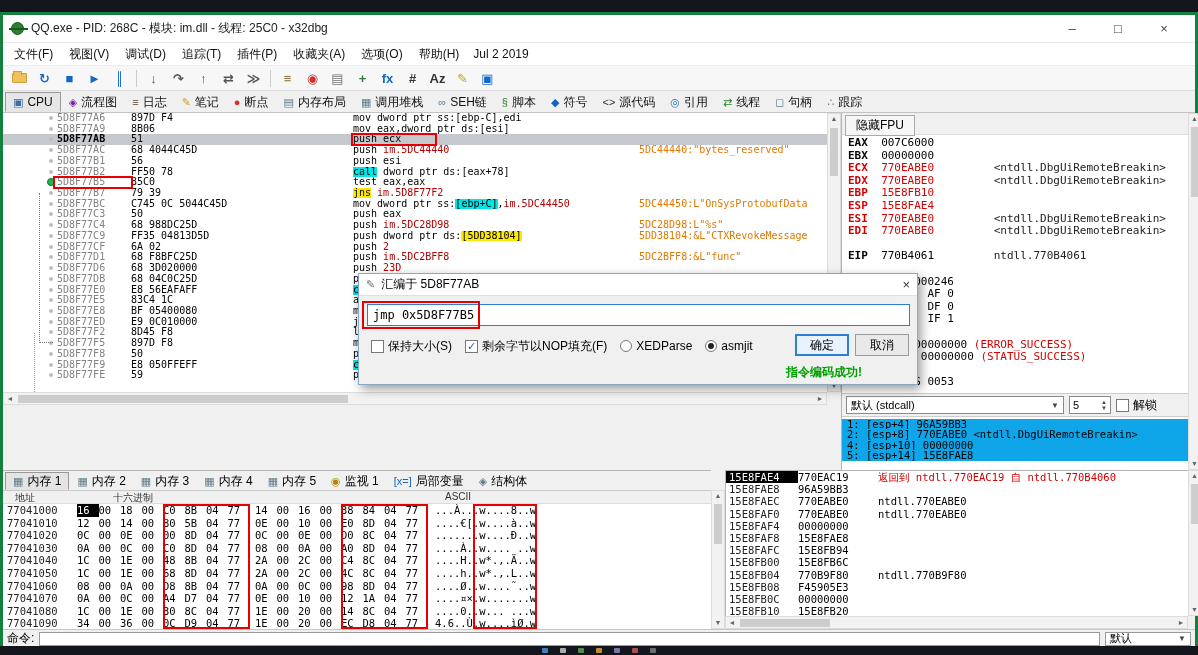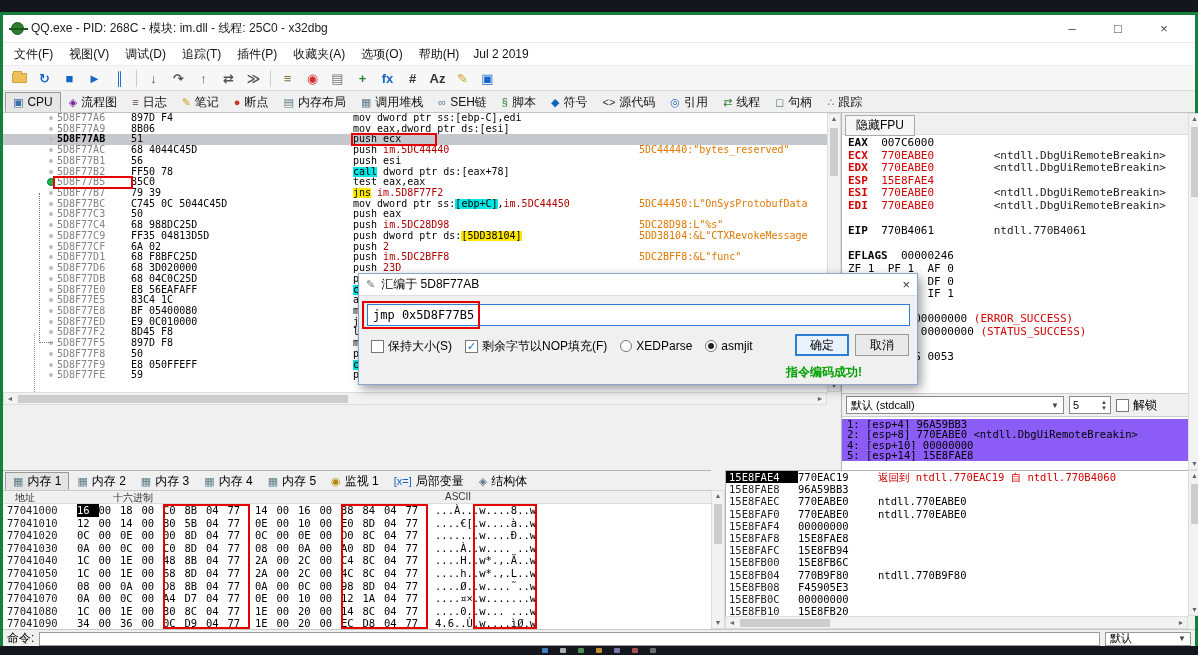--- a/index.html
+++ b/index.html
@@ -60,21 +60,21 @@
 .rs-br{font-weight:bold;color:#d40000}
 .rs-r{color:#d40000}
 .rs-s{color:#222}
 .rs-p{color:#000}
 .ccall-row{position:absolute;left:0;top:280px;width:100%;height:24px;background:#f0f0f0;border-top:1px solid #ccc;border-bottom:1px solid #ccc;display:flex;align-items:center;gap:5px;padding:4px 4px}
 .combo{width:218px;height:18px;background:#fff;border:1px solid #8a8a8a;display:flex;align-items:center;justify-content:space-between;padding:0 4px;font-size:11px}
 .carrot{font-size:8px;color:#444}
 .spin{width:42px;height:18px;background:#fff;border:1px solid #8a8a8a;display:flex;align-items:center;justify-content:space-between;padding:0 3px;font-size:11px}
 .spin-arrows{display:flex;flex-direction:column;font-size:6px;line-height:6px;color:#444}
 .unlock{display:flex;align-items:center;gap:4px;font-size:12px}
-.reg-args{position:absolute;left:0;top:306px;width:100%;background:#8b5cf6}
+.reg-args{position:absolute;left:0;top:306px;width:100%;background:#0ea5e9}
 .arg-row{height:10.4px;line-height:10.4px;font-family:"DejaVu Sans Mono",monospace;font-size:10.5px;white-space:pre;padding-left:5px;overflow:hidden}
 
 .infopane{position:absolute;left:0;top:390px;width:838px;height:65px;background:#fff;border-top:1px solid #b5b5b5}
 .info-line{position:absolute;left:5px;font-family:"DejaVu Sans Mono",monospace;font-size:11px;white-space:pre}
 
 #dump{position:absolute;left:0;top:455px;width:708px;height:159px;background:#fff;border-top:1px solid #b5b5b5}
 .btabs{position:absolute;left:0;top:0;width:100%;height:20px;background:#f0f0f0;display:flex;align-items:flex-end;padding-left:2px;gap:1px;border-bottom:1px solid #c9c9c9}
 .btab{display:flex;align-items:center;gap:4px;padding:1px 7px;height:18px;font-size:12px}
 .btab.active{background:#e4e4e4;border:1px solid #999;border-bottom:1px solid #e4e4e4}
 .dump-head{position:absolute;left:0;top:20px;width:100%;height:13px;background:#f0f0f0;border-bottom:1px solid #ddd;font-size:10px;display:flex;color:#333}
@@ -324,22 +324,24 @@
     <span class="sb-btn h" style="right:0">►</span>
     <span class="sb-thumb" style="left:14px;top:2px;width:330px;height:8px"></span>
   </div>
 
   <div id="regs">
     <div class="fpu-row">
       <button class="fpu-btn">隐藏FPU</button>
     </div>
     <div class="reg-rows">
         <div class="reg-row"><span class="rs-b">EAX  </span><span class="rs-p">007C6000</span></div>
+        <div class="reg-row"><span class="rs-b">EBX  </span><span class="rs-p">00000000</span></div>
         <div class="reg-row"><span class="rs-br">ECX  </span><span class="rs-r">770EABE0</span><span class="rs-p">         </span><span class="rs-s">&lt;ntdll.DbgUiRemoteBreakin&gt;</span></div>
         <div class="reg-row"><span class="rs-br">EDX  </span><span class="rs-r">770EABE0</span><span class="rs-p">         </span><span class="rs-s">&lt;ntdll.DbgUiRemoteBreakin&gt;</span></div>
+        <div class="reg-row"><span class="rs-br">EBP  </span><span class="rs-r">15E8FB10</span></div>
         <div class="reg-row"><span class="rs-br">ESP  </span><span class="rs-r">15E8FAE4</span></div>
         <div class="reg-row"><span class="rs-br">ESI  </span><span class="rs-r">770EABE0</span><span class="rs-p">         </span><span class="rs-s">&lt;ntdll.DbgUiRemoteBreakin&gt;</span></div>
         <div class="reg-row"><span class="rs-br">EDI  </span><span class="rs-r">770EABE0</span><span class="rs-p">         </span><span class="rs-s">&lt;ntdll.DbgUiRemoteBreakin&gt;</span></div>
         <div class="reg-row"></div>
         <div class="reg-row"><span class="rs-b">EIP  </span><span class="rs-p">770B4061</span><span class="rs-p">         </span><span class="rs-s">ntdll.770B4061</span></div>
         <div class="reg-row"></div>
         <div class="reg-row"><span class="rs-b">EFLAGS  </span><span class="rs-p">00000246</span></div>
         <div class="reg-row"><span class="rs-p">ZF 1  PF 1  AF 0</span></div>
         <div class="reg-row"><span class="rs-p">OF 0  SF 0  DF 0</span></div>
         <div class="reg-row"><span class="rs-p">CF 0  TF 0  IF 1</span></div>

